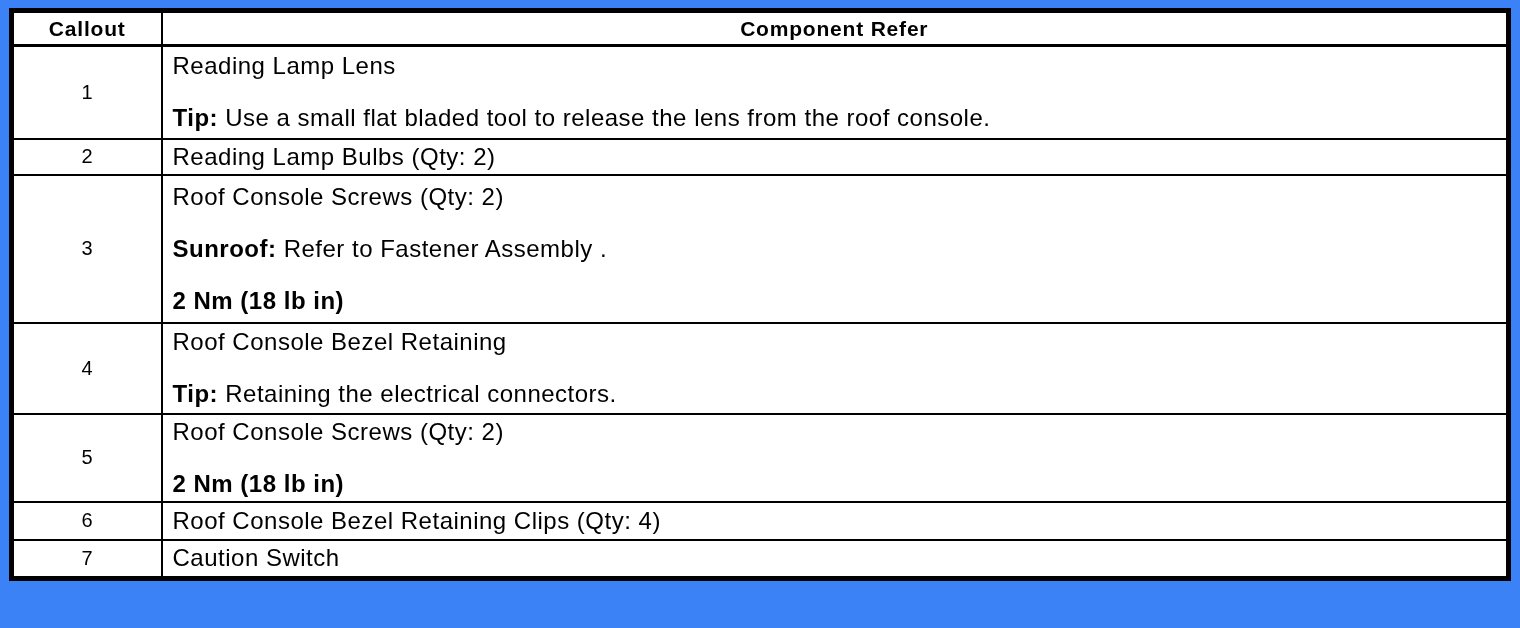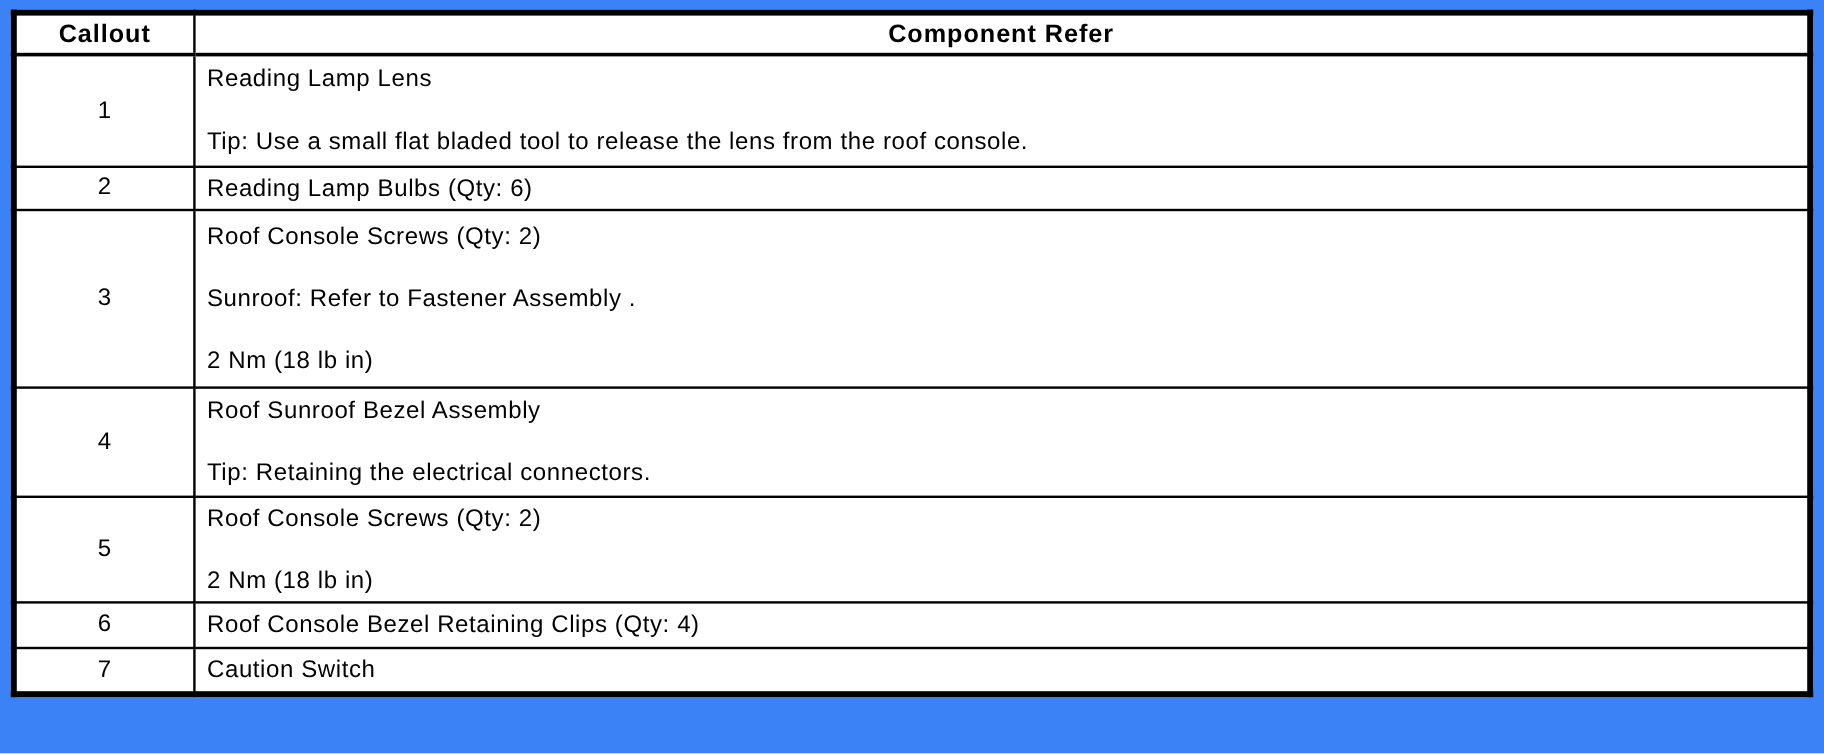--- a/index.html
+++ b/index.html
@@ -40,30 +40,30 @@
   }
   td.callout-cell {
     text-align: center;
     vertical-align: middle;
     font-size: 20px;
     letter-spacing: 0.5px;
     padding: 2px 4px;
   }
   td.name-cell {
     vertical-align: middle;
-    font-size: 20px;
+    font-size: 24px;
     letter-spacing: 0.5px;
     padding: 4px 10px;
   }
   td.name-cell p {
     margin: 0;
     line-height: 26px;
   }
   td.name-cell p + p { margin-top: 26px; }
-  td.name-cell b { font-weight: normal; }
+  td.name-cell b { font-weight: bold; }
   .rh-hdr { height: 35px; }
   .rh-0 { height: 93px; }
   .rh-1 { height: 35px; }
   .rh-2 { height: 148px; }
   .rh-3 { height: 91px; }
   .rh-4 { height: 88px; }
   .rh-5 { height: 38px; }
   .rh-6 { height: 39px; }
 </style>
 </head>
@@ -85,35 +85,35 @@
       <tr class="rh-0">
         <td class="callout-cell">1</td>
         <td class="name-cell">
           <p><b></b><span>Reading Lamp Lens</span></p>
           <p><b>Tip:</b><span> Use a small flat bladed tool to release the lens from the roof console.</span></p>
         </td>
       </tr>
       <tr class="rh-1">
         <td class="callout-cell">2</td>
         <td class="name-cell">
-          <p><b></b><span>Reading Lamp Bulbs (Qty: 6)</span></p>
+          <p><b></b><span>Reading Lamp Bulbs (Qty: 2)</span></p>
         </td>
       </tr>
       <tr class="rh-2">
         <td class="callout-cell">3</td>
         <td class="name-cell">
           <p><b></b><span>Roof Console Screws (Qty: 2)</span></p>
           <p><b>Sunroof:</b><span> Refer to Fastener Assembly .</span></p>
           <p><b>2 Nm (18 lb in)</b><span></span></p>
         </td>
       </tr>
       <tr class="rh-3">
         <td class="callout-cell">4</td>
         <td class="name-cell">
-          <p><b></b><span>Roof Sunroof Bezel Assembly</span></p>
+          <p><b></b><span>Roof Console Bezel Retaining</span></p>
           <p><b>Tip:</b><span> Retaining the electrical connectors.</span></p>
         </td>
       </tr>
       <tr class="rh-4">
         <td class="callout-cell">5</td>
         <td class="name-cell">
           <p><b></b><span>Roof Console Screws (Qty: 2)</span></p>
           <p><b>2 Nm (18 lb in)</b><span></span></p>
         </td>
       </tr>

